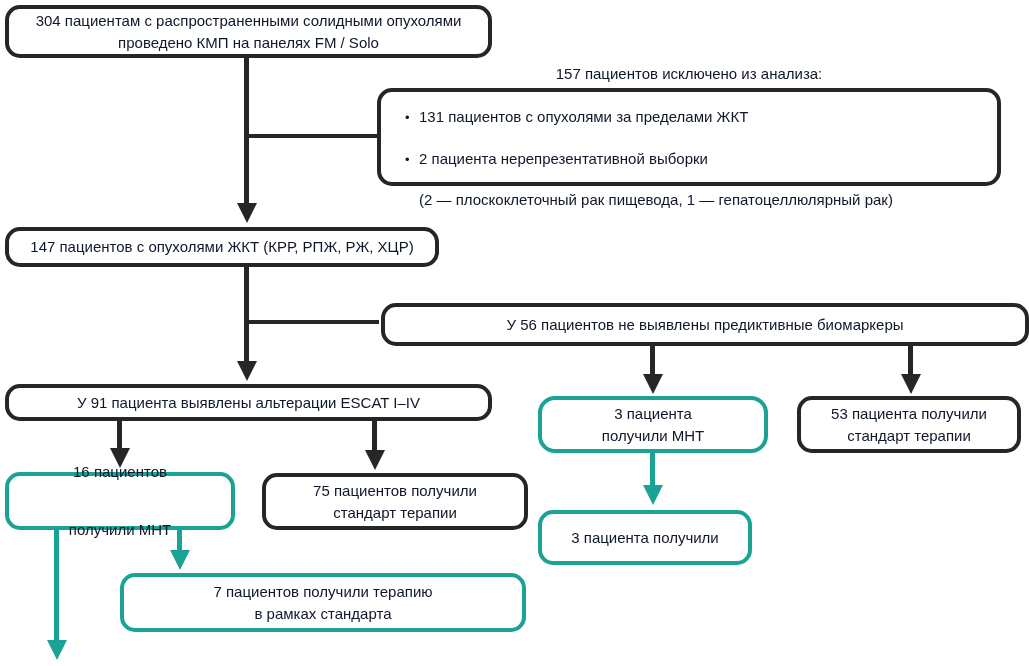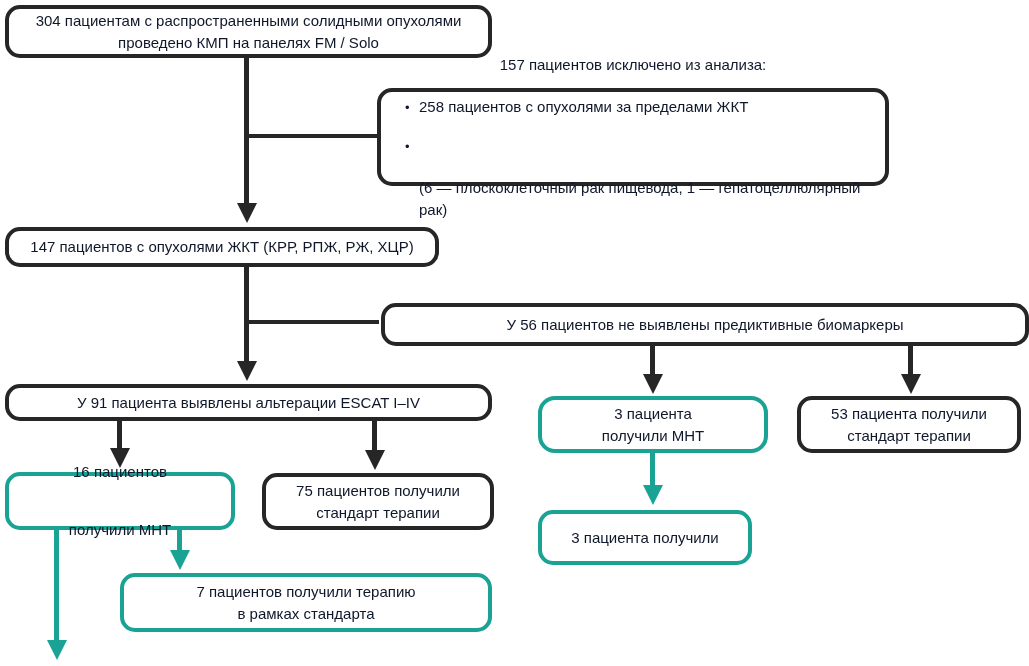--- a/index.html
+++ b/index.html
@@ -108,30 +108,31 @@
   <div class="ahead teal" style="left:47px;  top:640px;"></div>
 
   <div class="vline teal" style="left:177px; top:529px; height:22px;"></div>
   <div class="ahead teal" style="left:170px; top:550px;"></div>
 
   <div class="box black" style="left:5px; top:5px; width:487px; height:53px;">
     <span class="line">304 пациентам с распространенными солидными опухолями</span>
     <span class="line">проведено КМП на панелях FM / Solo</span>
   </div>
 
-  <div class="box black bullets" style="left:377px; top:88px; width:512px; height:98px;gap:20px;">
+  <div class="box black bullets" style="left:377px; top:88px; width:624px; height:98px;gap:20px;">
     <div class="b-title">157 пациентов исключено из анализа:</div>
     <div class="b-row">
       <span class="b-dot">•</span>
-      <span>258 пациентов с опухолями за пределами ЖКТ</span>
+      <span>131 пациентов с опухолями за пределами ЖКТ</span>
     </div>
     <div class="b-row">
       <span class="b-dot">•</span>
+      <span>2 пациента нерепрезентативной выборки</span>
     </div>
-    <div class="b-note">(6 — плоскоклеточный рак пищевода, 1 — гепатоцеллюлярный рак)</div>
+    <div class="b-note">(2 — плоскоклеточный рак пищевода, 1 — гепатоцеллюлярный рак)</div>
   </div>
 
   <div class="box black" style="left:5px; top:227px; width:434px; height:40px;">
     <span class="line">147 пациентов с опухолями ЖКТ (КРР, РПЖ, РЖ, ХЦР)</span>
   </div>
 
   <div class="box black" style="left:381px; top:303px; width:648px; height:43px;">
     <span class="line">У 56 пациентов не выявлены предиктивные биомаркеры</span>
   </div>
 
@@ -147,27 +148,27 @@
   <div class="box black" style="left:797px; top:396px; width:224px; height:57px;">
     <span class="line">53 пациента получили</span>
     <span class="line">стандарт терапии</span>
   </div>
 
   <div class="box teal" style="left:5px; top:472px; width:230px; height:58px;gap:36px;">
     <span class="line">16 пациентов</span>
     <span class="line">получили МНТ</span>
   </div>
 
-  <div class="box black" style="left:262px; top:473px; width:232px; height:57px;">
+  <div class="box black" style="left:262px; top:473px; width:266px; height:57px;">
     <span class="line">75 пациентов получили</span>
     <span class="line">стандарт терапии</span>
   </div>
 
   <div class="box teal" style="left:538px; top:510px; width:214px; height:55px;">
     <span class="line">3 пациента получили</span>
   </div>
 
-  <div class="box teal" style="left:120px; top:573px; width:372px; height:59px;">
+  <div class="box teal" style="left:120px; top:573px; width:406px; height:59px;">
     <span class="line">7 пациентов получили терапию</span>
     <span class="line">в рамках стандарта</span>
   </div>
 
 </div>
 
 </body></html>

